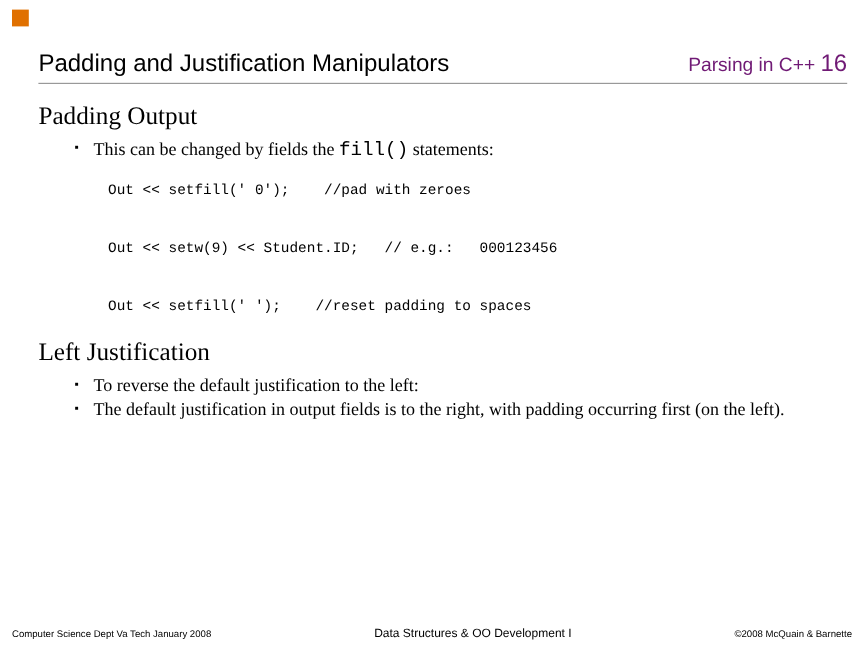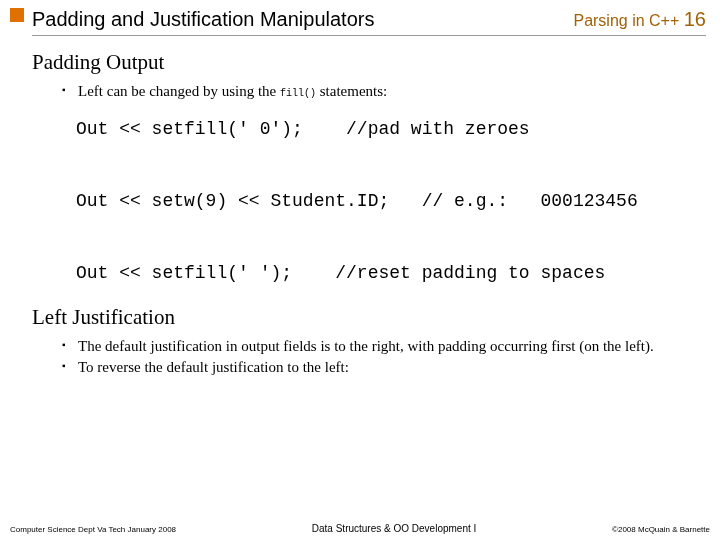--- a/index.html
+++ b/index.html
@@ -27,30 +27,31 @@
     top: 8px;
     left: 10px;
   }
   .title-row {
     display: flex;
     align-items: flex-end;
     justify-content: space-between;
     margin-left: 18px;
     padding-bottom: 4px;
     border-bottom: 1px solid #999;
+    margin-top: 34px;
   }
   .title {
     font-size: 20px;
     font-family: Arial, Helvetica, sans-serif;
     color: #000;
   }
   .header-right {
     font-size: 16px;
     font-family: Arial, Helvetica, sans-serif;
-    color: #a16207;
+    color: #701a75;
     white-space: nowrap;
   }
   .page-num {
     font-size: 20px;
   }
   .section {
     margin-top: 14px;
     margin-left: 18px;
   }
   .section-h {
@@ -71,27 +72,27 @@
   .bullets li::before {
     content: "▪";
     position: absolute;
     left: 0;
     top: 2px;
     font-size: 10px;
     color: #000;
   }
   .mono-inline {
     font-family: "Courier New", Courier, monospace;
-    font-size: 10px;
+    font-size: 16px;
   }
   .code-block {
     font-family: "Courier New", Courier, monospace;
-    font-size: 18px;
+    font-size: 12px;
     white-space: pre;
-    margin: 10px 0 4px 44px;
+    margin: 10px 0 4px 58px;
     line-height: 2.0;
   }
   .footer {
     position: absolute;
     bottom: 6px;
     left: 0;
     right: 0;
     display: flex;
     justify-content: space-between;
     align-items: baseline;
@@ -118,35 +119,35 @@
     <span class="header-right">
       <span>Parsing in C++</span>
       <span class="page-num">16</span>
     </span>
   </div>
 
   <div class="section">
     <div class="section-h">Padding Output</div>
     <ul class="bullets">
       <li>
-        <span>Left can be changed by using the </span><span class="mono-inline">fill()</span><span> statements:</span>
+        <span>This can be changed by fields the </span><span class="mono-inline">fill()</span><span> statements:</span>
       </li>
     </ul>
     <div class="code-block">Out &lt;&lt; setfill(' 0');    //pad with zeroes
 
 Out &lt;&lt; setw(9) &lt;&lt; Student.ID;   // e.g.:   000123456
 
 Out &lt;&lt; setfill(' ');    //reset padding to spaces</div>
   </div>
 
   <div class="section">
     <div class="section-h">Left Justification</div>
     <ul class="bullets">
+      <li><span>To reverse the default justification to the left:</span></li>
       <li><span>The default justification in output fields is to the right, with padding occurring first (on the left).</span></li>
-      <li><span>To reverse the default justification to the left:</span></li>
     </ul>
   </div>
 
   <div class="footer">
     <span>Computer Science Dept Va Tech January 2008</span>
     <span class="footer-center">Data Structures &amp; OO Development I</span>
     <span>©2008 McQuain &amp; Barnette</span>
   </div>
 
 </div>

